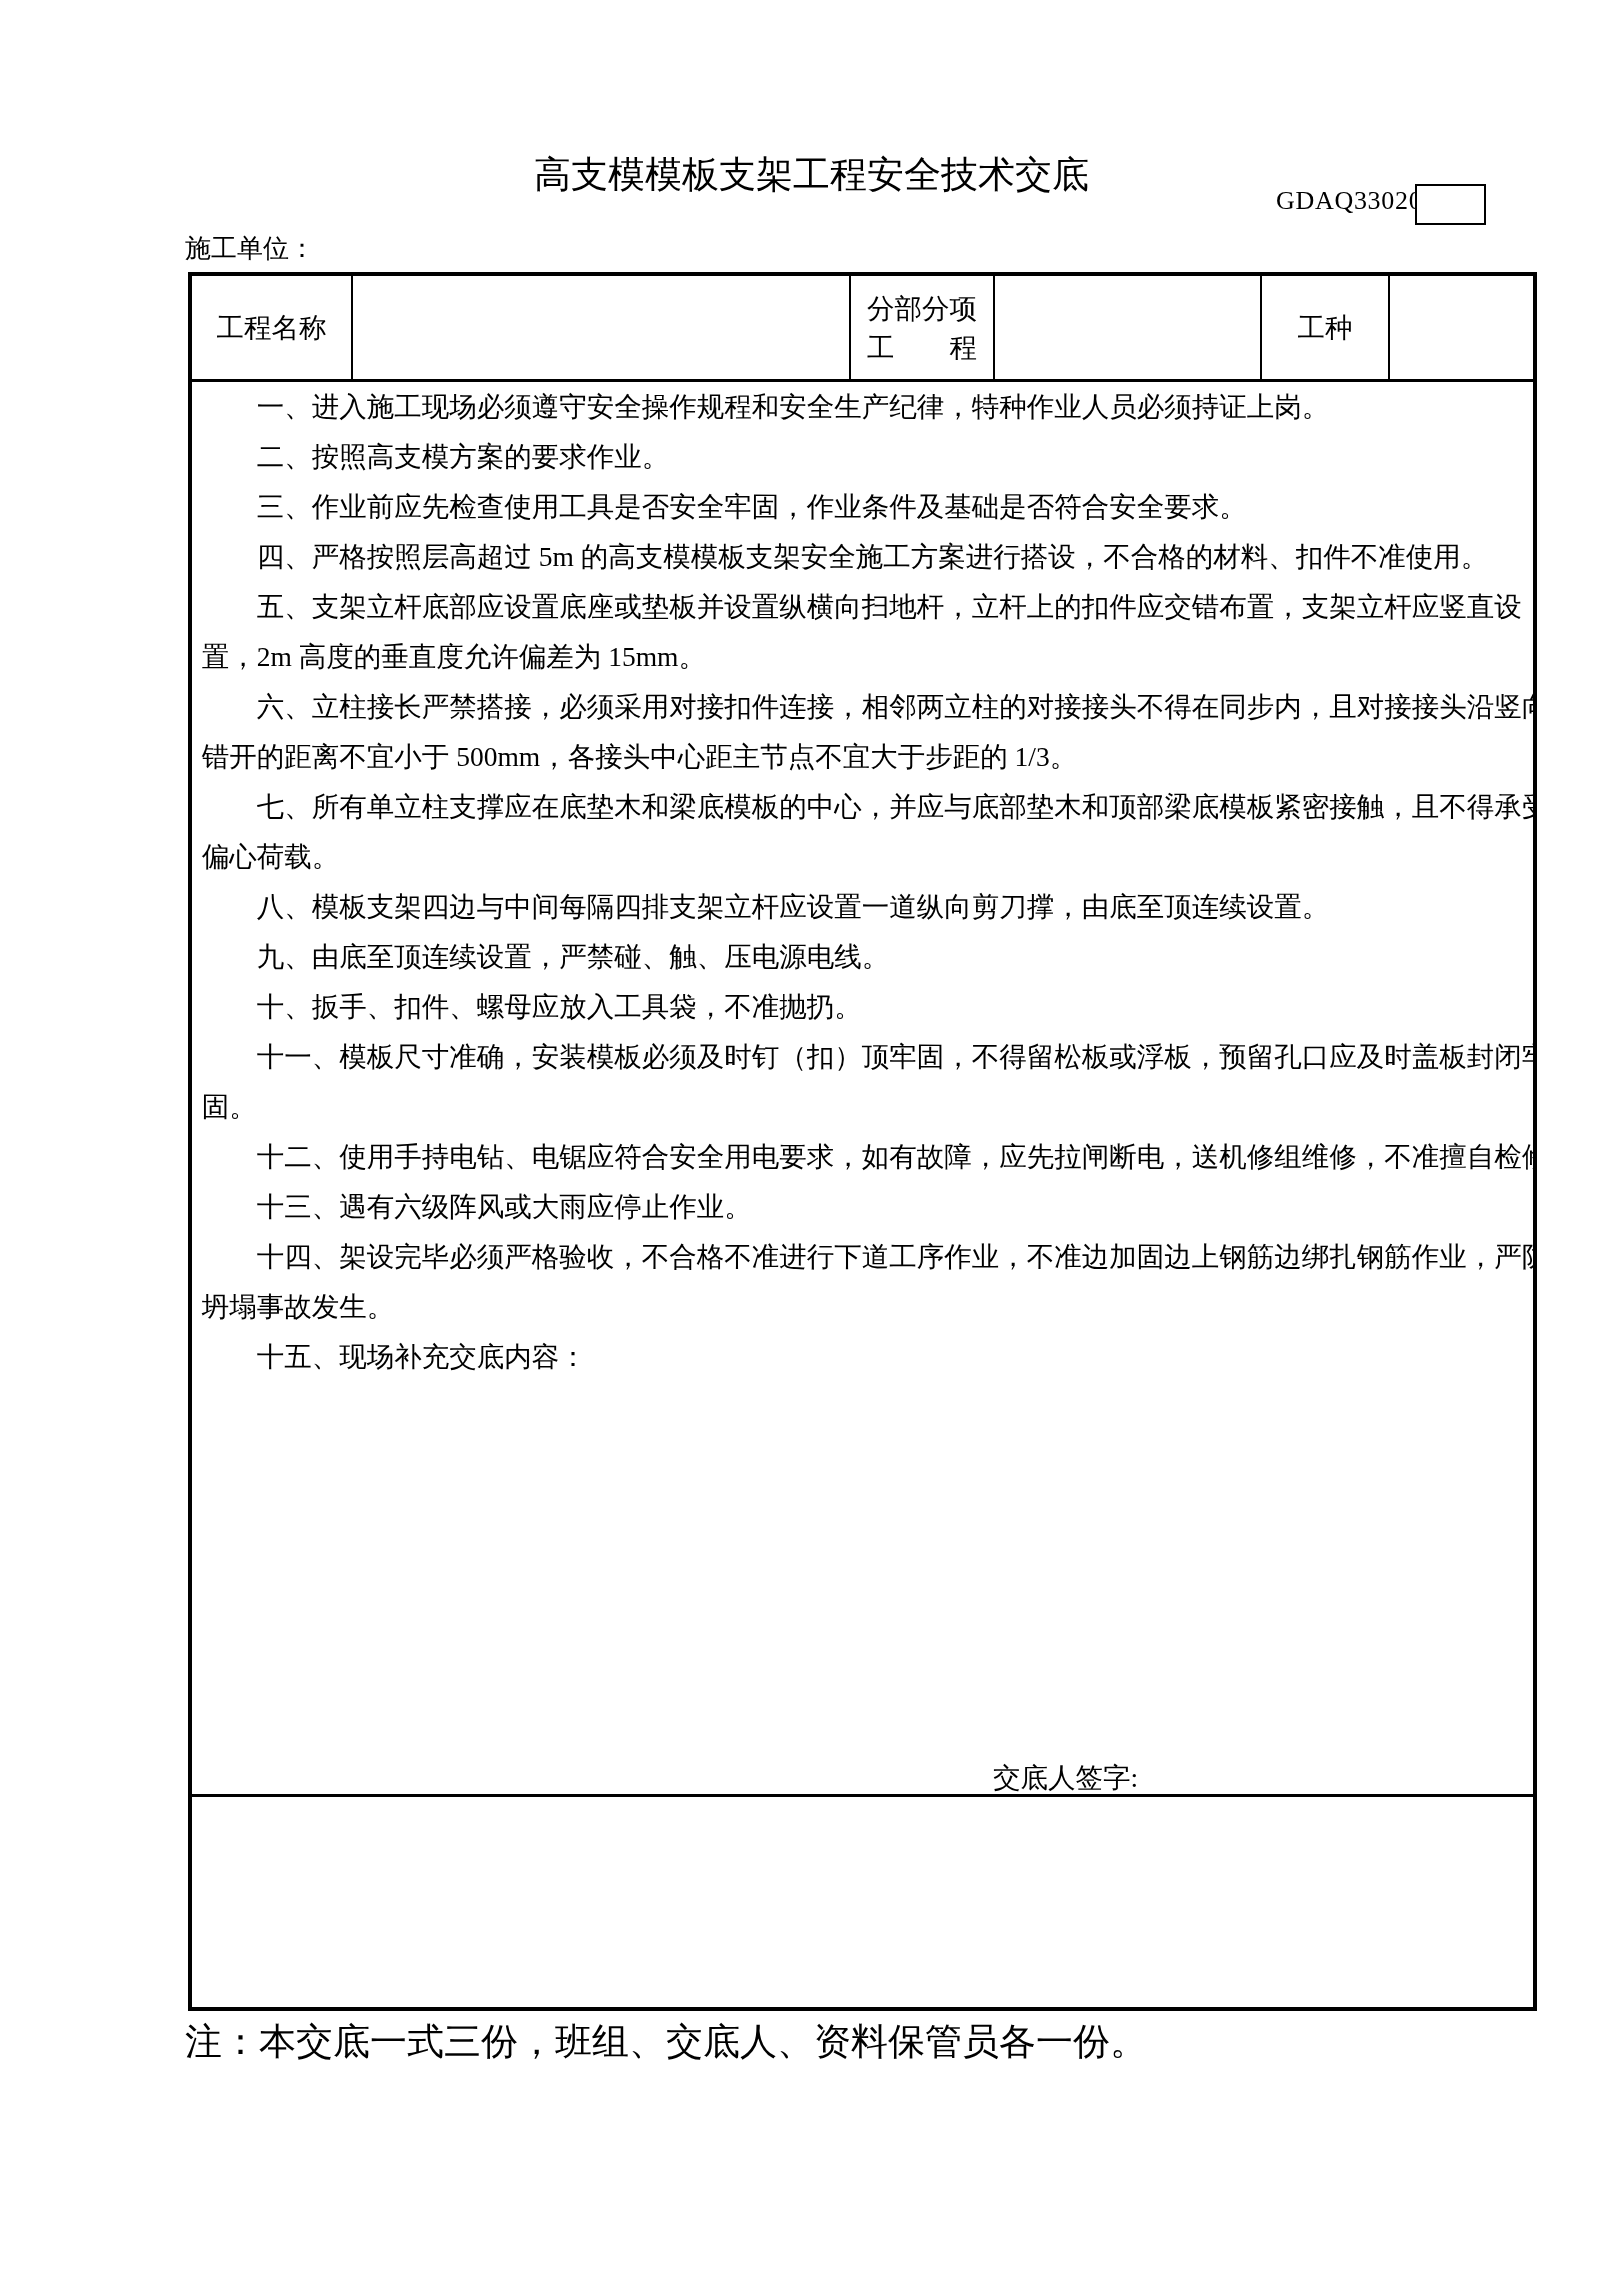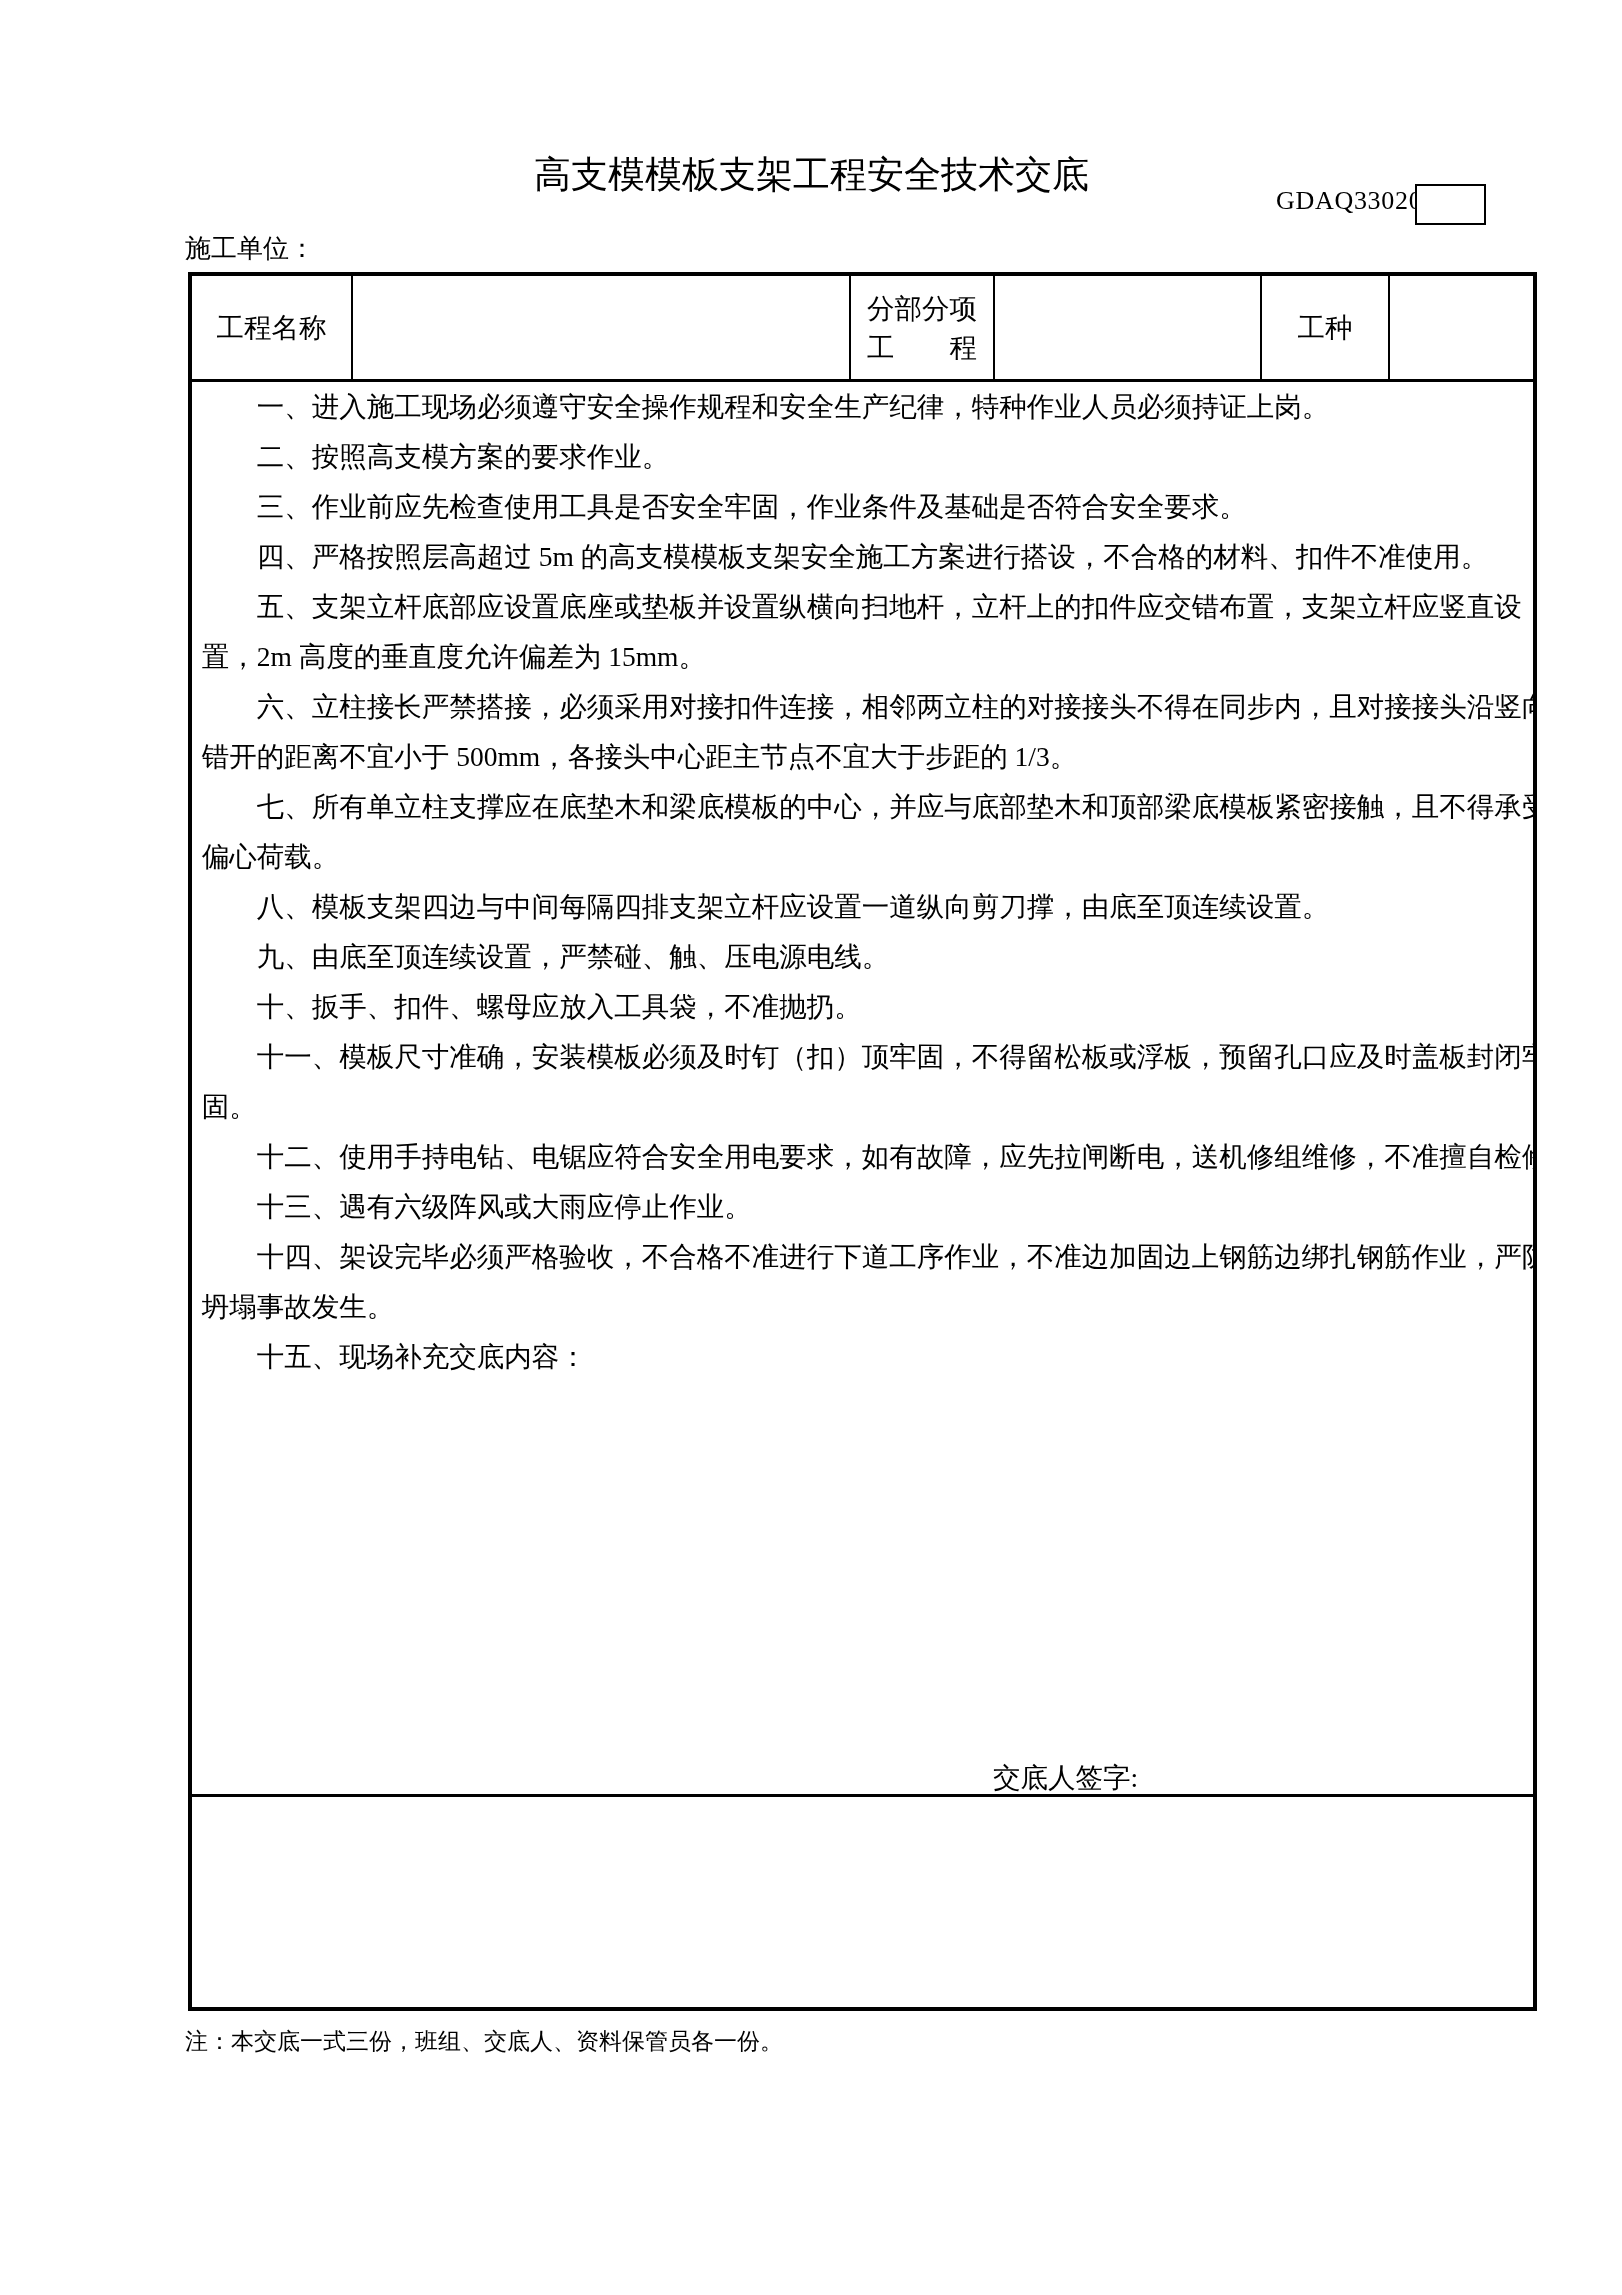--- a/index.html
+++ b/index.html
@@ -60,21 +60,21 @@
   .sig{
     position:absolute;left:801px;top:1273px;
     font-size:27.5px;line-height:49px;white-space:pre;
   }
   .receiver{
     flex:1 1 auto;padding:17px 6.5px 0 10.5px;
     font-size:27.5px;line-height:33px;
   }
   .note{
     position:absolute;left:185px;top:2025px;
-    font-size:23px;line-height:34px;
+    font-size:37px;line-height:34px;
   }
 </style>
 </head>
 <body>
 
 <div class="page">
 
   <div class="title">高支模模板支架工程安全技术交底</div>
 
   <div class="code">GDAQ330202</div>

